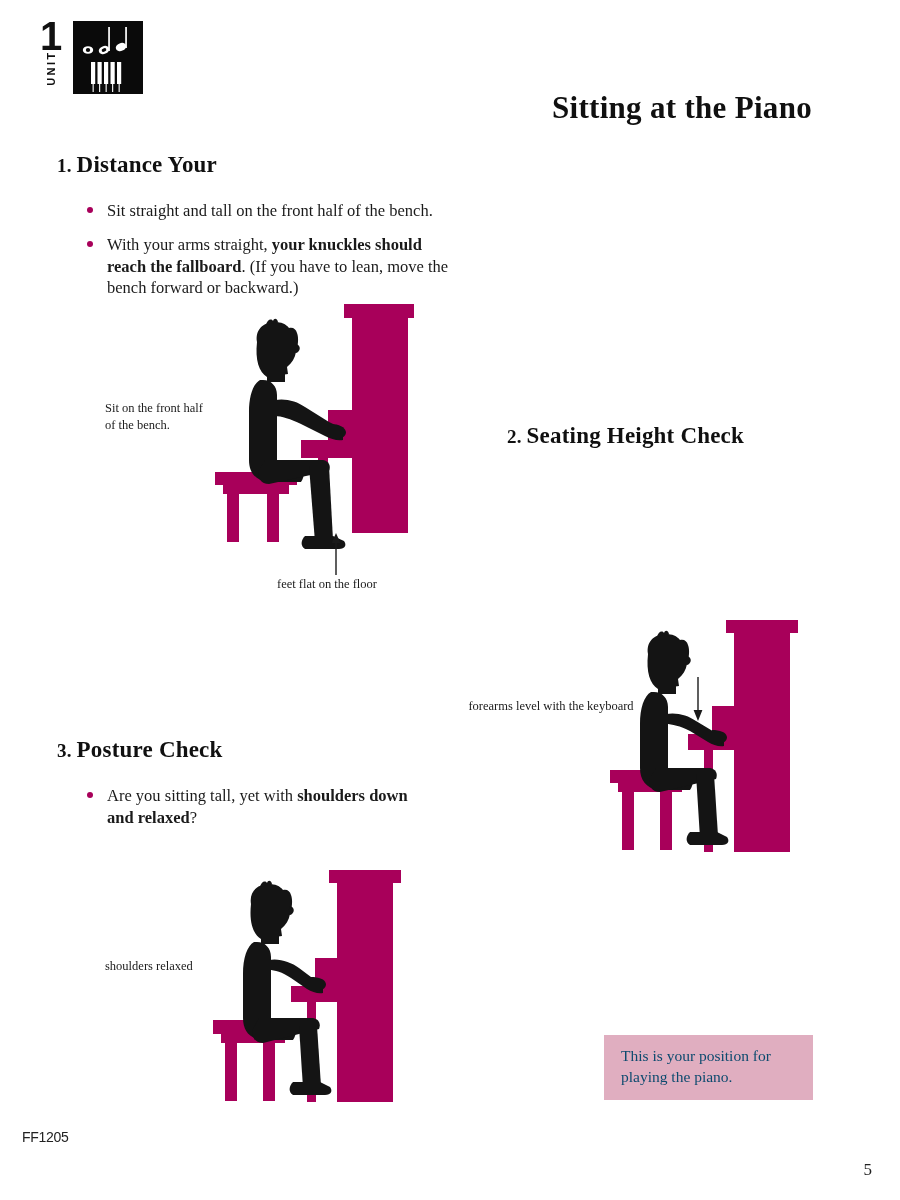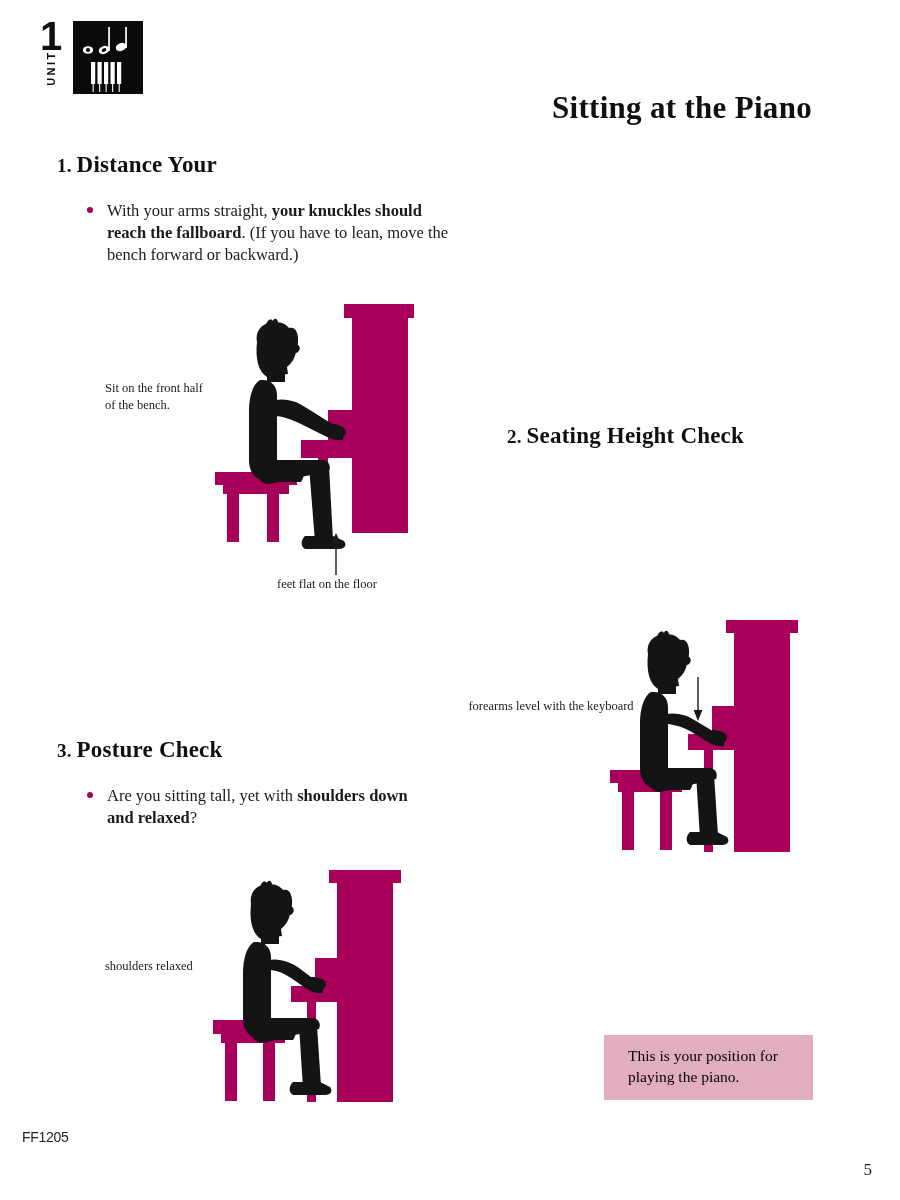--- a/index.html
+++ b/index.html
@@ -129,21 +129,21 @@
   .bullet-item b { font-weight: bold; }
 
   
   .caption {
     position: absolute;
     font-size: 12.5px;
     line-height: 1.35;
     color: #1a1a1a;
     white-space: pre-line;
   }
-  #caption-1 { left: 105px; top: 380px; width: 140px; }
+  #caption-1 { left: 105px; top: 400px; width: 140px; }
   #caption-1b { left: 277px; top: 576px; width: 200px; }
   #caption-2 { left: 436px; top: 698px; width: 230px; text-align: center; }
   #caption-3 { left: 105px; top: 958px; width: 180px; }
 
   
   .figure { position: absolute; }
   #figure-1 { left: 205px; top: 300px; width: 225px; height: 250px; }
   #figure-2 { left: 600px; top: 618px; width: 210px; height: 235px; }
   #figure-3 { left: 205px; top: 868px; width: 205px; height: 235px; }
 
@@ -156,22 +156,21 @@
     height: 65px;
     background: #e0aec0;
   }
   .callout-text {
     position: absolute;
     left: 17px;
     top: 11px;
     width: 180px;
     font-size: 15.5px;
     line-height: 1.35;
-    color: #000000;
-    margin-left: 7px;
+    color: #0c4a6e;
   }
 
   
   .footer-code {
     position: absolute;
     left: 22px;
     top: 1129px;
     font-family: "Liberation Sans", sans-serif;
     font-size: 14px;
     color: #222222;
@@ -225,20 +224,23 @@
   </div>
 
   <div class="page-title">Sitting at the Piano</div>
 
   <div class="section-heading" id="heading-1">
     <span class="num">1. </span>
     <span>Distance Your</span>
   </div>
 
   <div class="bullets" id="bullets-1">
+    <div class="bullet-item">
+      <span>Sit straight and tall on the front half of the bench.</span>
+    </div>
     <div class="bullet-item">
       <span>With your arms straight, </span><b>your knuckles should reach the fallboard</b><span>. (If you have to lean, move the bench forward or backward.)</span>
     </div>
   </div>
 
   <div class="caption" id="caption-1">Sit on the front half
 of the bench.</div>
 
   <div class="figure" id="figure-1">
     <svg width="225" height="290" viewBox="0 0 225 290" xmlns="http://www.w3.org/2000/svg">

